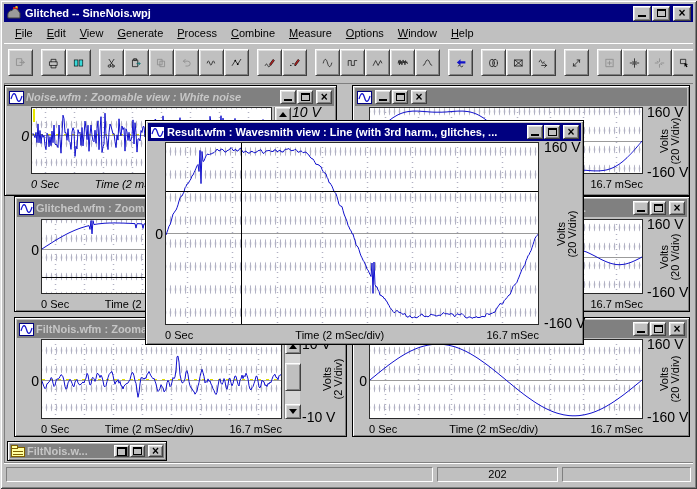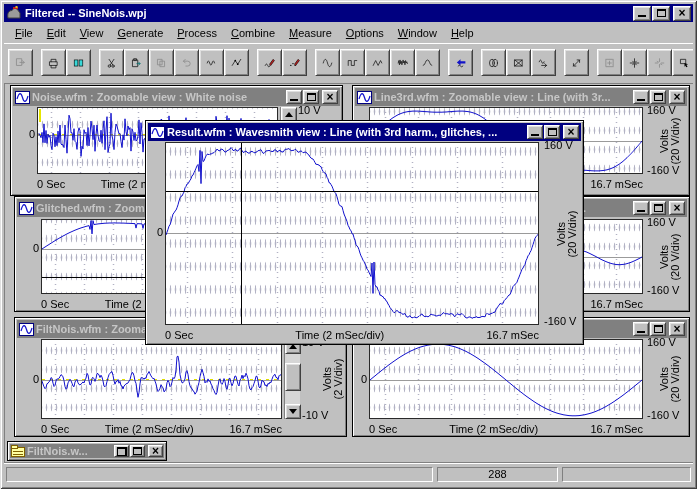--- a/index.html
+++ b/index.html
@@ -44,21 +44,21 @@
   .g-rest::after{content:"";position:absolute;left:0;bottom:0;width:7px;height:6px;border:1px solid #000;border-top-width:2px;background:#c0c0c0;}
   
   .plot{position:absolute;background:#fff;border:1px solid #2a2a2a;overflow:hidden;}
   .plot svg{position:absolute;left:0;top:0;}
   .zl{position:absolute;left:0;right:0;height:1px;background:#9a9a9a;}
   .yz{position:absolute;left:0;right:0;height:1px;
       background:repeating-linear-gradient(90deg,#dede00 0 3px,transparent 3px 8px);}
   .chv{position:absolute;top:0;bottom:0;width:1px;background:#000;}
   .chh{position:absolute;left:0;right:0;height:1px;background:#000;}
   .ytick{position:absolute;width:2px;background:#e6e600;}
-  .zlab,.rlab{position:absolute;font-size:11px;color:#000;white-space:nowrap;}
+  .zlab,.rlab{position:absolute;font-size:14px;color:#000;white-space:nowrap;}
   .zlab{text-align:right;}
   .vwrap{position:absolute;display:flex;align-items:center;justify-content:center;}
   .vrot{transform:rotate(-90deg);font-size:11px;line-height:11px;text-align:center;white-space:nowrap;color:#000;}
   .vrot span{display:block;}
   .xrow{position:absolute;display:flex;justify-content:space-between;font-size:11px;color:#000;white-space:nowrap;}
   .sbar{position:absolute;width:16px;background:#d6d6d6;border-left:1px solid #808080;}
   .sbtn{position:absolute;left:0;width:16px;height:15px;display:flex;align-items:center;justify-content:center;}
   .tri-up{width:0;height:0;border:4px solid transparent;border-bottom:5px solid #000;margin-top:-4px;}
   .tri-dn{width:0;height:0;border:4px solid transparent;border-top:5px solid #000;margin-bottom:-4px;}
   .sthumb{position:absolute;left:0;width:16px;}
@@ -76,21 +76,21 @@
 
 <div id="stage">
   <div class="titlebar">
     <span class="wicon">
         <svg width="16" height="14">
           <path d="M2 12 C1 7 3 4.5 6 4.5 l2 -2.5 3 1 3 4 v5 z" fill="#9a9a9a" stroke="#404040"></path>
           <rect x="7" y="1" width="5" height="2" fill="#c02020"></rect>
           <rect x="9.5" y="0" width="2" height="2" fill="#e0c020"></rect>
         </svg>
       </span>
-    <span class="ttext">Filtered -- SineNois.wpj</span>
+    <span class="ttext">Glitched -- SineNois.wpj</span>
     <span class="capbtns">
       <span class="cb cbm b95">
           <span class="g-min"></span>
         </span>
       <span class="cb cbm b95">
           <span class="g-max"></span>
         </span>
       <span class="cb cbm b95 close">
           <span class="g-x">×</span>
         </span>
@@ -269,21 +269,21 @@
         <button class="tb-btn b95">
           <svg width="18" height="18" viewBox="0 0 18 18">
             <rect x="3" y="3" width="8" height="7" class="s"></rect>
             <path fill="#000" d="M9 9l6 2-3 1 2 3-2 1-2-3-1 3z"></path>
           </svg>
         </button>
       </div>
     </div>
   <div class="mdi"></div>
   <div id="winlayer">
-      <div class="win" style="left: 10px; top: 85px; width: 333px; height: 111px;">
+      <div class="win" style="left: 4px; top: 85px; width: 333px; height: 111px; font-style: italic;">
         <div class="tbar">
           <span class="wicon">
             <svg width="15" height="13">
               <rect x="0.5" y="0.5" width="14" height="12" fill="#fff" stroke="#000080"></rect>
               <path d="M2 8 C4 1 6 1 7.5 6.5 C9 12 11 12 13 5" fill="none" stroke="#1212cd" stroke-width="1.2"></path>
             </svg>
           </span>
           <span class="wtext">Noise.wfm : Zoomable view : White noise</span>
           <span class="capbtns">
             <span class="cb b95">
@@ -329,21 +329,20 @@
         </div>
       </div>
       <div class="win" style="left: 352px; top: 85px; width: 338px; height: 111px;">
         <div class="tbar">
           <span class="wicon">
             <svg width="15" height="13">
               <rect x="0.5" y="0.5" width="14" height="12" fill="#fff" stroke="#000080"></rect>
               <path d="M2 8 C4 1 6 1 7.5 6.5 C9 12 11 12 13 5" fill="none" stroke="#1212cd" stroke-width="1.2"></path>
             </svg>
           </span>
-          <span class="wtext">Line3rd.wfm : Zoomable view : Line (with 3r...</span>
           <span class="capbtns">
             <span class="cb b95">
               <span class="g-min"></span>
             </span>
             <span class="cb b95">
               <span class="g-max"></span>
             </span>
             <span class="cb b95 close">
               <span class="g-x">×</span>
             </span>
@@ -620,15 +619,15 @@
             <span class="g-max"></span>
           </span>
         <span class="cb b95 close">
             <span class="g-x">×</span>
           </span>
       </span>
     </div>
   </div>
   <div class="sep"></div>
   <div class="spanel" style="left:6px;width:427px;"></div>
-  <div class="spanel" style="left:437px;width:121px;">288</div>
+  <div class="spanel" style="left:437px;width:121px;">202</div>
   <div class="spanel" style="left:562px;width:129px;"></div>
 </div>
 
 </body></html>

